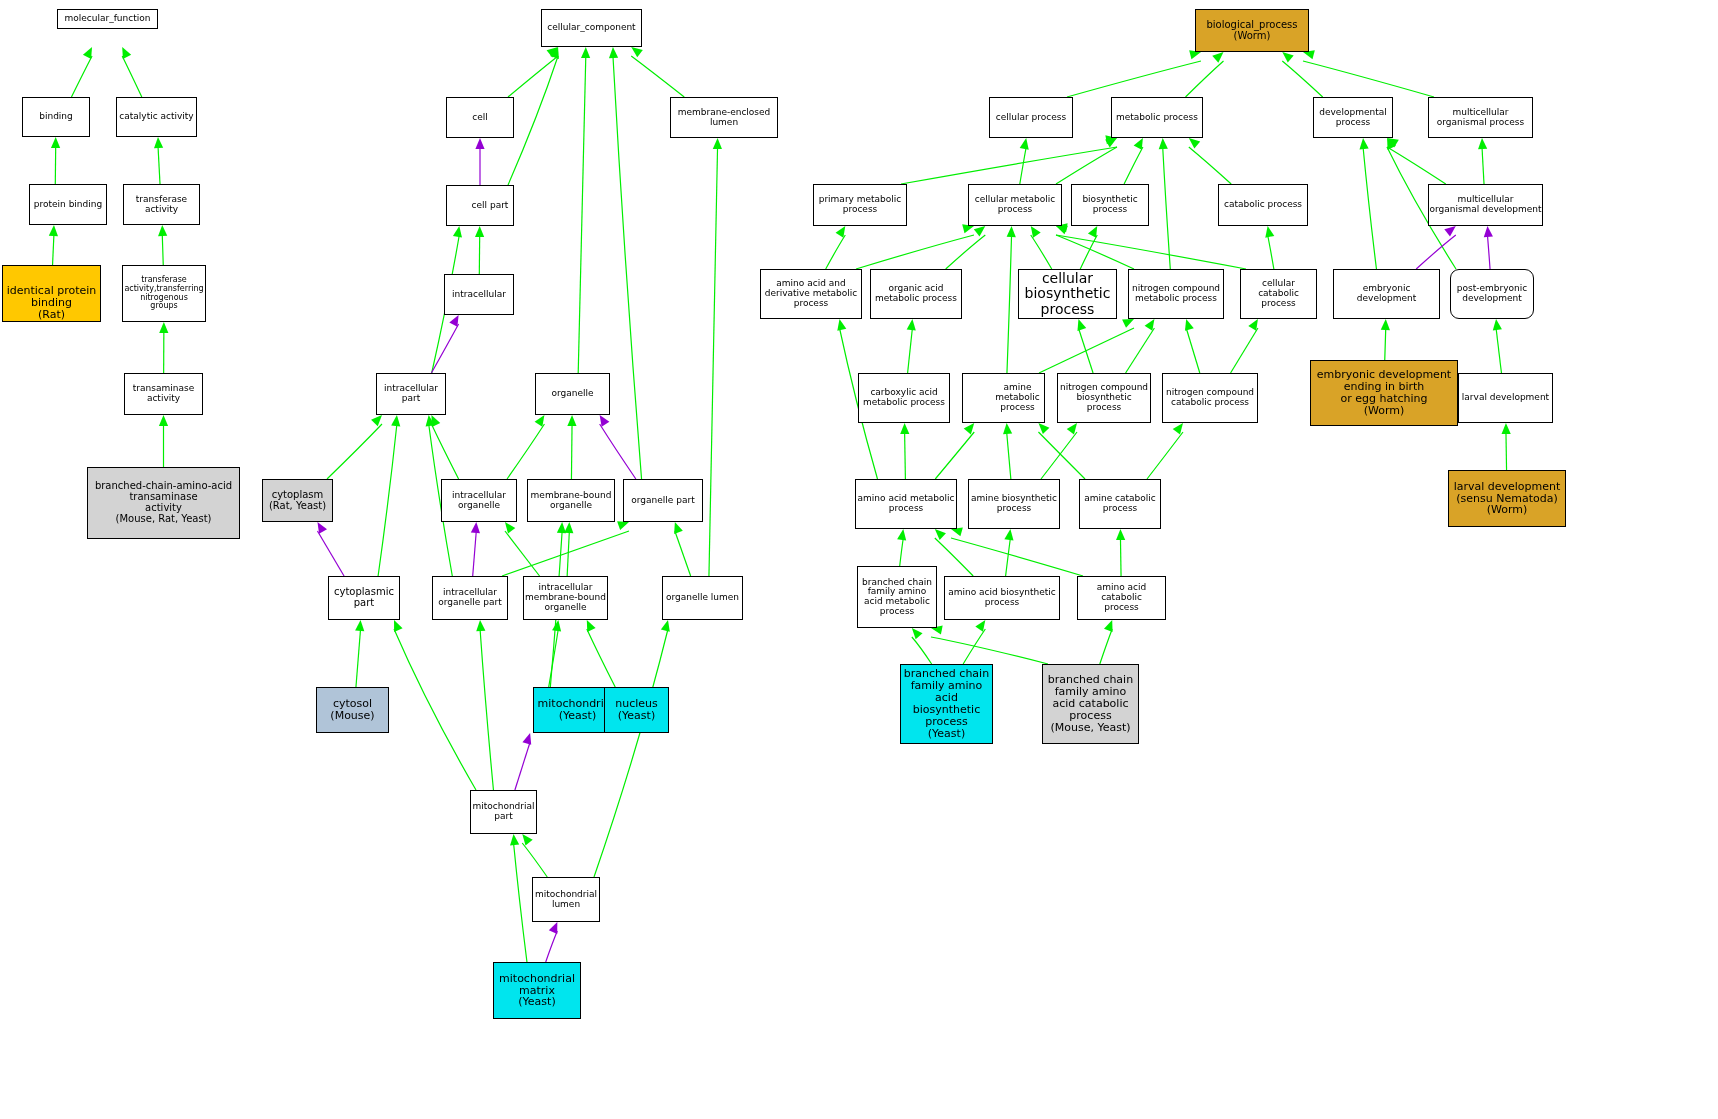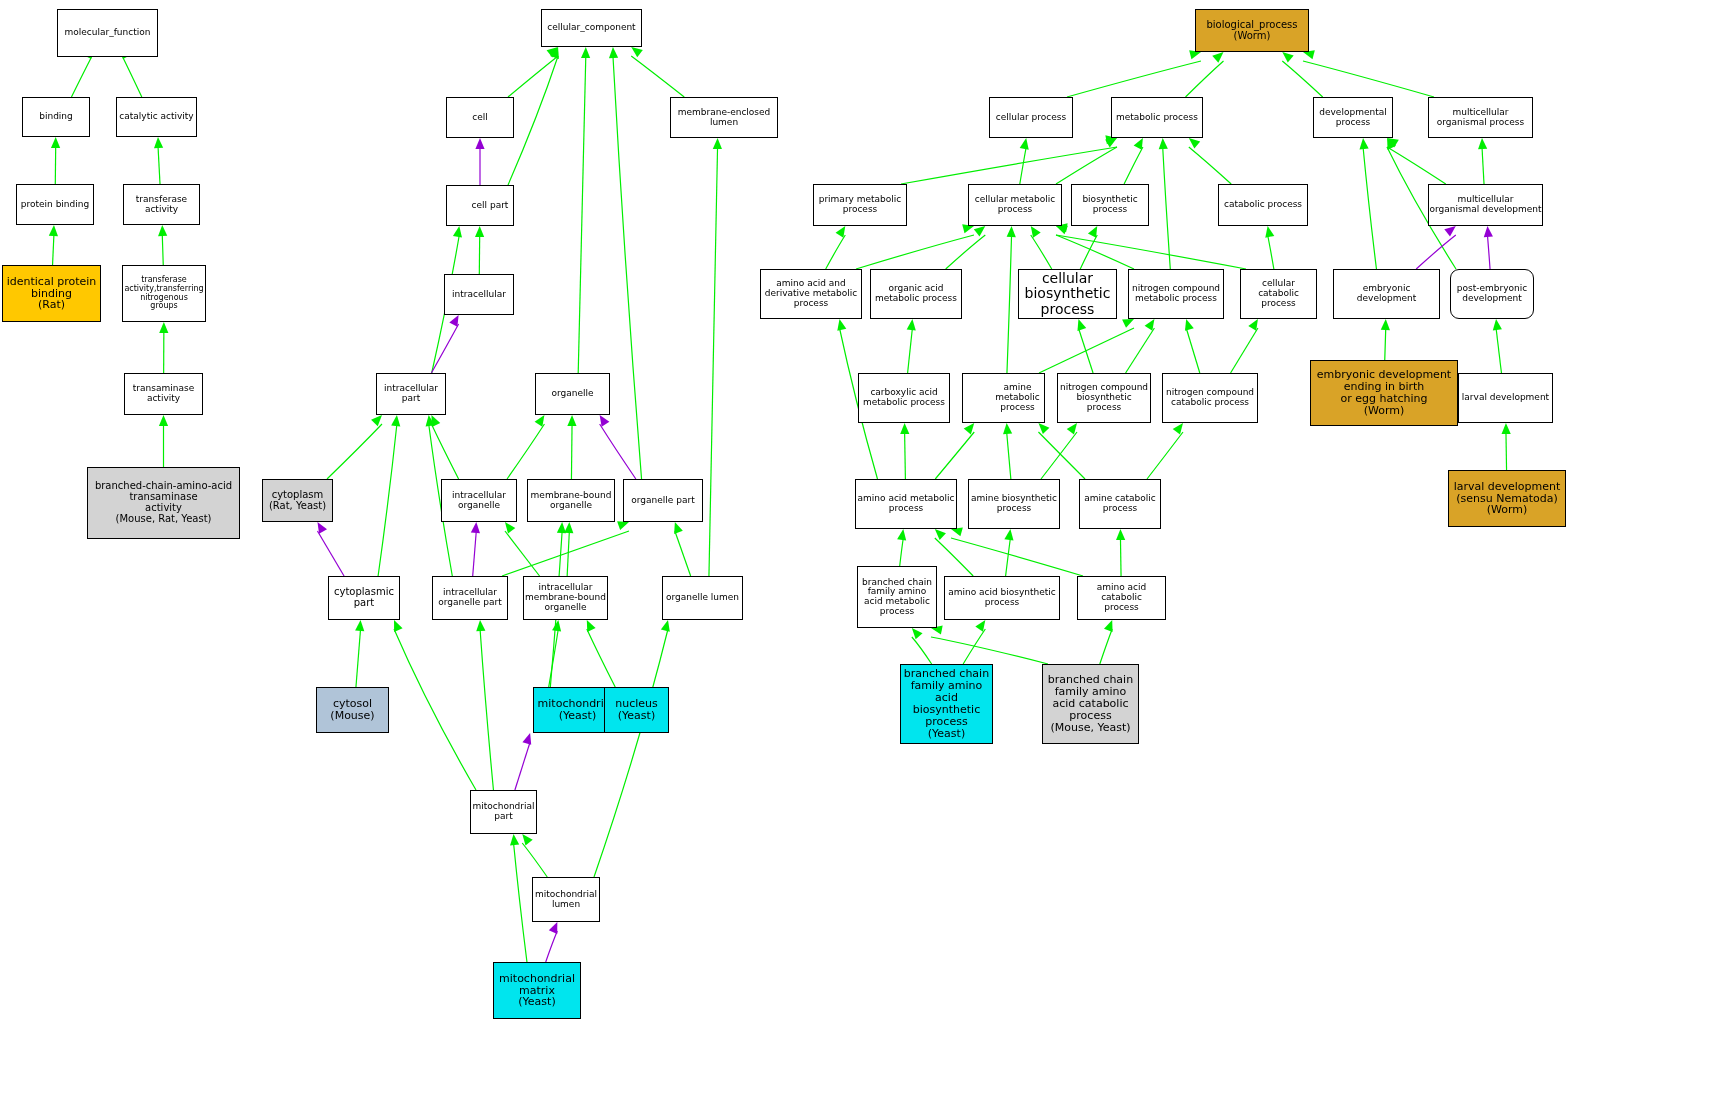--- a/index.html
+++ b/index.html
@@ -36,21 +36,21 @@
     line-height: 1.08;
     white-space: pre-line;
     overflow: hidden;
     z-index: 2;
   }
   .node.fill-white  { background: #ffffff; }
   .node.fill-grey   { background: #d3d3d3; }
   .node.fill-cyan   { background: #00e5ee; }
   .node.fill-ltblue { background: #b0c4d8; }
   .node.fill-orange { background: #d9a327; }
-  .node.fill-gold   { background: #ffc800; }
+  .node.fill-gold   { background: #ffc800; align-items: flex-end; }
 </style>
 </head>
 <body>
 
 <div id="canvas">
   <svg id="edges" viewBox="0 0 1718 1119" width="1718" height="1119">
       <path d="M 71.45 97 Q 83.81 72 92.05 56" fill="none" stroke="#00ee00" stroke-width="1.2"></path>
       <polygon points="92.05,47 91.10318370115621,58.88543389600244 82.92411332616763,54.67321265288332" fill="#00ee00"></polygon>
       <path d="M 141.8 97 Q 130.04 72 122.2 56" fill="none" stroke="#00ee00" stroke-width="1.2"></path>
       <polygon points="122.2,47 131.1709231127594,54.853823177596965 122.90941233824623,58.90196345710841" fill="#00ee00"></polygon>
@@ -229,24 +229,24 @@
       <path d="M 931.65 664 Q 919.77 646 911.85 637" fill="none" stroke="#00ee00" stroke-width="1.2"></path>
       <polygon points="911.85,628 922.5701890216569,633.218960369647 915.6636246659675,639.2967370026536" fill="#00ee00"></polygon>
       <path d="M 963.15 664 Q 976.47 642 985.35 629" fill="none" stroke="#00ee00" stroke-width="1.2"></path>
       <polygon points="985.35,620 982.9439111874287,631.6777881735378 975.3470732258784,626.488563473648" fill="#00ee00"></polygon>
       <path d="M 1048 664 Q 977.8 646 931 637" fill="none" stroke="#00ee00" stroke-width="1.2"></path>
       <polygon points="931,628 942.6707689275777,625.5600916740403 940.9333729059965,634.5945509862623" fill="#00ee00"></polygon>
       <path d="M 1099.8 664 Q 1107.24 642 1112.2 629" fill="none" stroke="#00ee00" stroke-width="1.2"></path>
       <polygon points="1112.2,620 1112.5765969651648,631.9171378579687 1103.9809868442294,628.6375819964425" fill="#00ee00"></polygon>
     </svg>
   <div id="nodes">
-      <div class="node fill-white" style="left: 57px; top: 9px; width: 101px; height: 48px; font-size: 9px;"><span>molecular_function</span></div>
+      <div class="node fill-white" style="left: 57px; top: 9px; width: 101px; height: 20px; font-size: 9px;"><span>molecular_function</span></div>
       <div class="node fill-white" style="left: 22px; top: 97px; width: 68px; height: 40px; font-size: 9px;"><span>binding</span></div>
       <div class="node fill-white" style="left: 116px; top: 97px; width: 81px; height: 40px; font-size: 9px;"><span>catalytic activity</span></div>
-      <div class="node fill-white" style="left: 16px; top: 184px; width: 78px; height: 41px; font-size: 9px;"><span>protein binding</span></div>
+      <div class="node fill-white" style="left: 29px; top: 184px; width: 78px; height: 41px; font-size: 9px;"><span>protein binding</span></div>
       <div class="node fill-white" style="left: 123px; top: 184px; width: 77px; height: 41px; font-size: 9px;"><span>transferase
 activity</span></div>
       <div class="node fill-gold" style="left: 2px; top: 265px; width: 99px; height: 57px; font-size: 11px;"><span>identical protein
 binding
 (Rat)</span></div>
       <div class="node fill-white" style="left: 122px; top: 265px; width: 84px; height: 57px; font-size: 8px;"><span>transferase
 activity,transferring
 nitrogenous
 groups</span></div>
       <div class="node fill-white" style="left: 124px; top: 373px; width: 79px; height: 42px; font-size: 9px;"><span>transaminase

